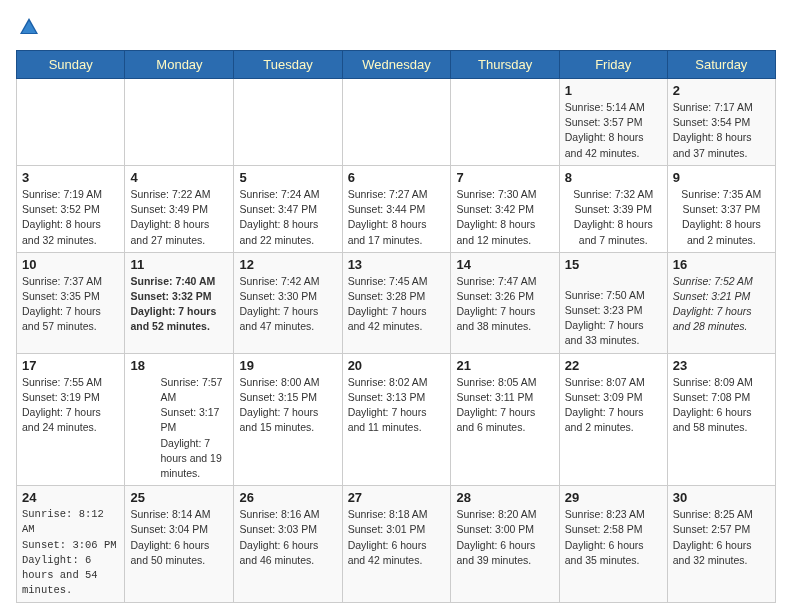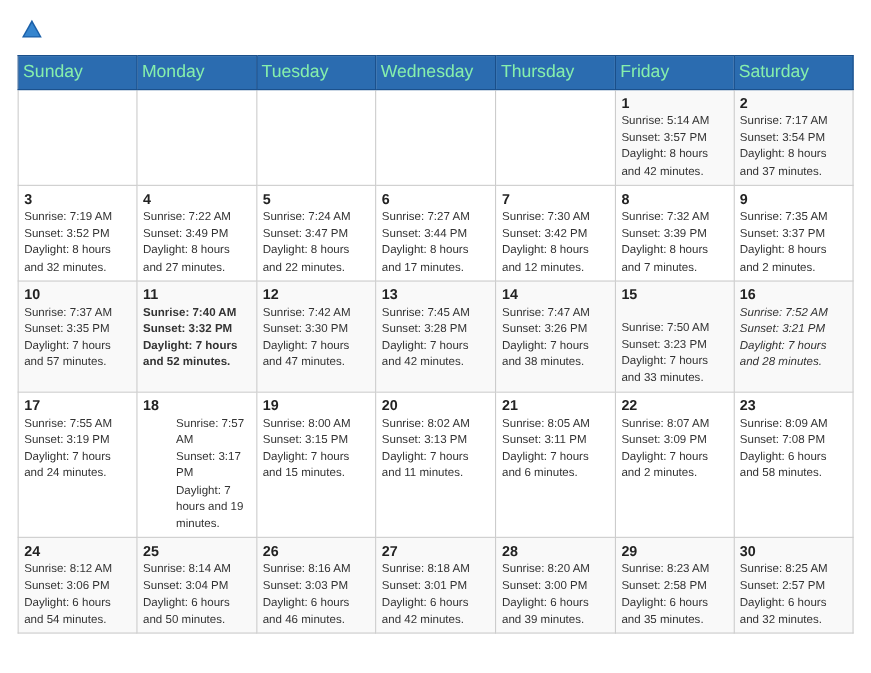--- a/index.html
+++ b/index.html
@@ -52,25 +52,25 @@
     .location {
       font-size: 16px;
       color: #444;
     }
     .calendar {
       width: 100%;
       border-collapse: collapse;
     }
     .calendar th {
       background: #2b6cb0;
-      color: #86efac;
-      font-size: 16px;
+      color: #fef9c3;
+      font-size: 13px;
       font-weight: normal;
       padding: 6px 4px;
-      text-align: left;
+      text-align: center;
       border: 1px solid #1a4f8a;
     }
     .calendar td {
       vertical-align: top;
       border: 1px solid #ccc;
       padding: 4px 5px;
       width: 110px;
       min-height: 80px;
       background: #fff;
     }
@@ -174,27 +174,27 @@
 Daylight: 8 hours and 17 minutes.</div>
         </td>
         <td>
           <span class="day-num">7</span>
           <div class="day-info" style="white-space: pre-line;">Sunrise: 7:30 AM
 Sunset: 3:42 PM
 Daylight: 8 hours and 12 minutes.</div>
         </td>
         <td>
           <span class="day-num">8</span>
-          <div class="day-info" style="white-space: pre-line;">Sunrise: 7:32 AM
+          <div class="day-info" style="white-space: pre-line; text-align: center;">Sunrise: 7:32 AM
 Sunset: 3:39 PM
 Daylight: 8 hours and 7 minutes.</div>
         </td>
         <td>
           <span class="day-num">9</span>
-          <div class="day-info" style="white-space: pre-line;">Sunrise: 7:35 AM
+          <div class="day-info" style="white-space: pre-line; text-align: center;">Sunrise: 7:35 AM
 Sunset: 3:37 PM
 Daylight: 8 hours and 2 minutes.</div>
         </td>
       </tr>
       <tr>
         <td>
           <span class="day-num">10</span>
           <div class="day-info" style="white-space: pre-line;">Sunrise: 7:37 AM
 Sunset: 3:35 PM
 Daylight: 7 hours and 57 minutes.</div>
@@ -276,21 +276,21 @@
         <td>
           <span class="day-num">23</span>
           <div class="day-info" style="white-space: pre-line;">Sunrise: 8:09 AM
 Sunset: 7:08 PM
 Daylight: 6 hours and 58 minutes.</div>
         </td>
       </tr>
       <tr>
         <td>
           <span class="day-num">24</span>
-          <div class="day-info" style="white-space: pre-line;">Sunrise: 8:12 AM
+          <div class="day-info" style="white-space: pre-line; font-family: Liberation Mono, monospace;">Sunrise: 8:12 AM
 Sunset: 3:06 PM
 Daylight: 6 hours and 54 minutes.</div>
         </td>
         <td>
           <span class="day-num">25</span>
           <div class="day-info" style="white-space: pre-line;">Sunrise: 8:14 AM
 Sunset: 3:04 PM
 Daylight: 6 hours and 50 minutes.</div>
         </td>
         <td>

